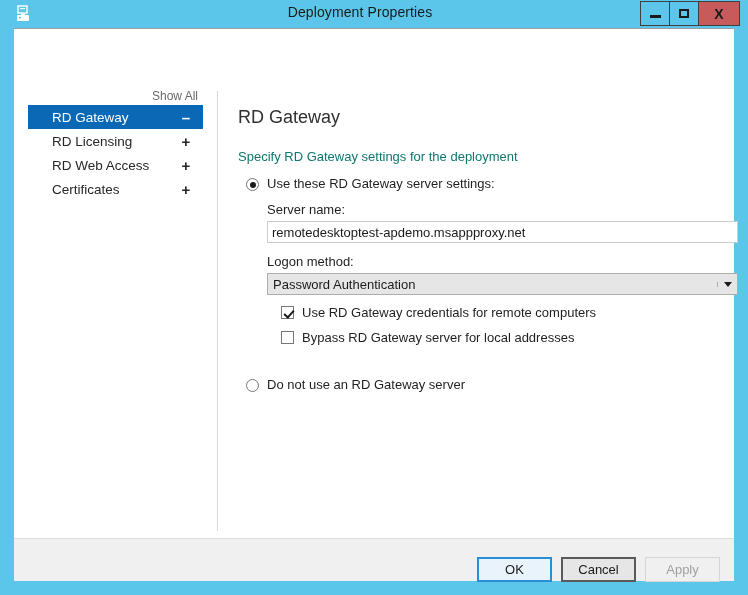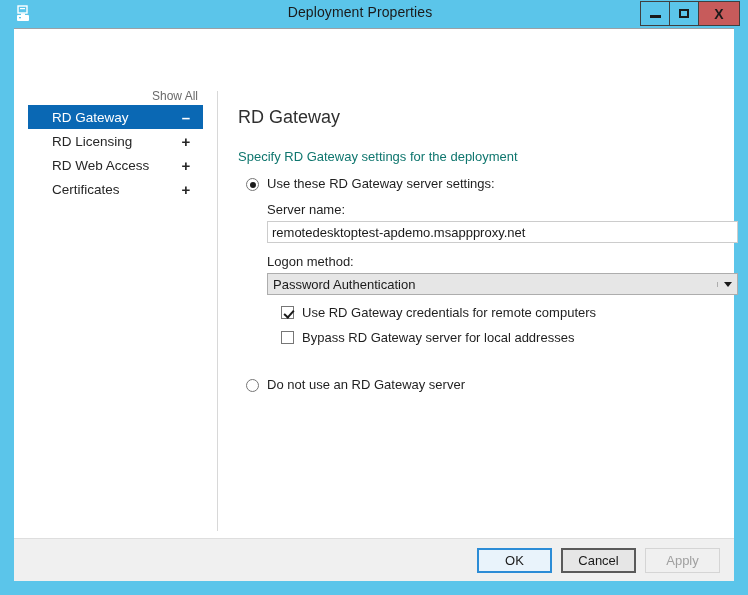--- a/index.html
+++ b/index.html
@@ -301,21 +301,21 @@
     position: absolute;
     left: 14px; top: 538px;
     width: 720px;
     height: 43px;
     background: #F0F0F0;
     border-top: 1px solid #DEDEDE;
     box-sizing: border-box;
   }
   .footer-btns {
     position: absolute;
-    right: 14px; top: 9px;
+    right: 14px; top: 18px;
     display: flex;
     gap: 9px;
   }
   .btn {
     width: 75px;
     height: 25px;
     font-size: 13px;
     color: #1a1a1a;
     background: #E1E1E1;
     border: 1px solid #ADADAD;

